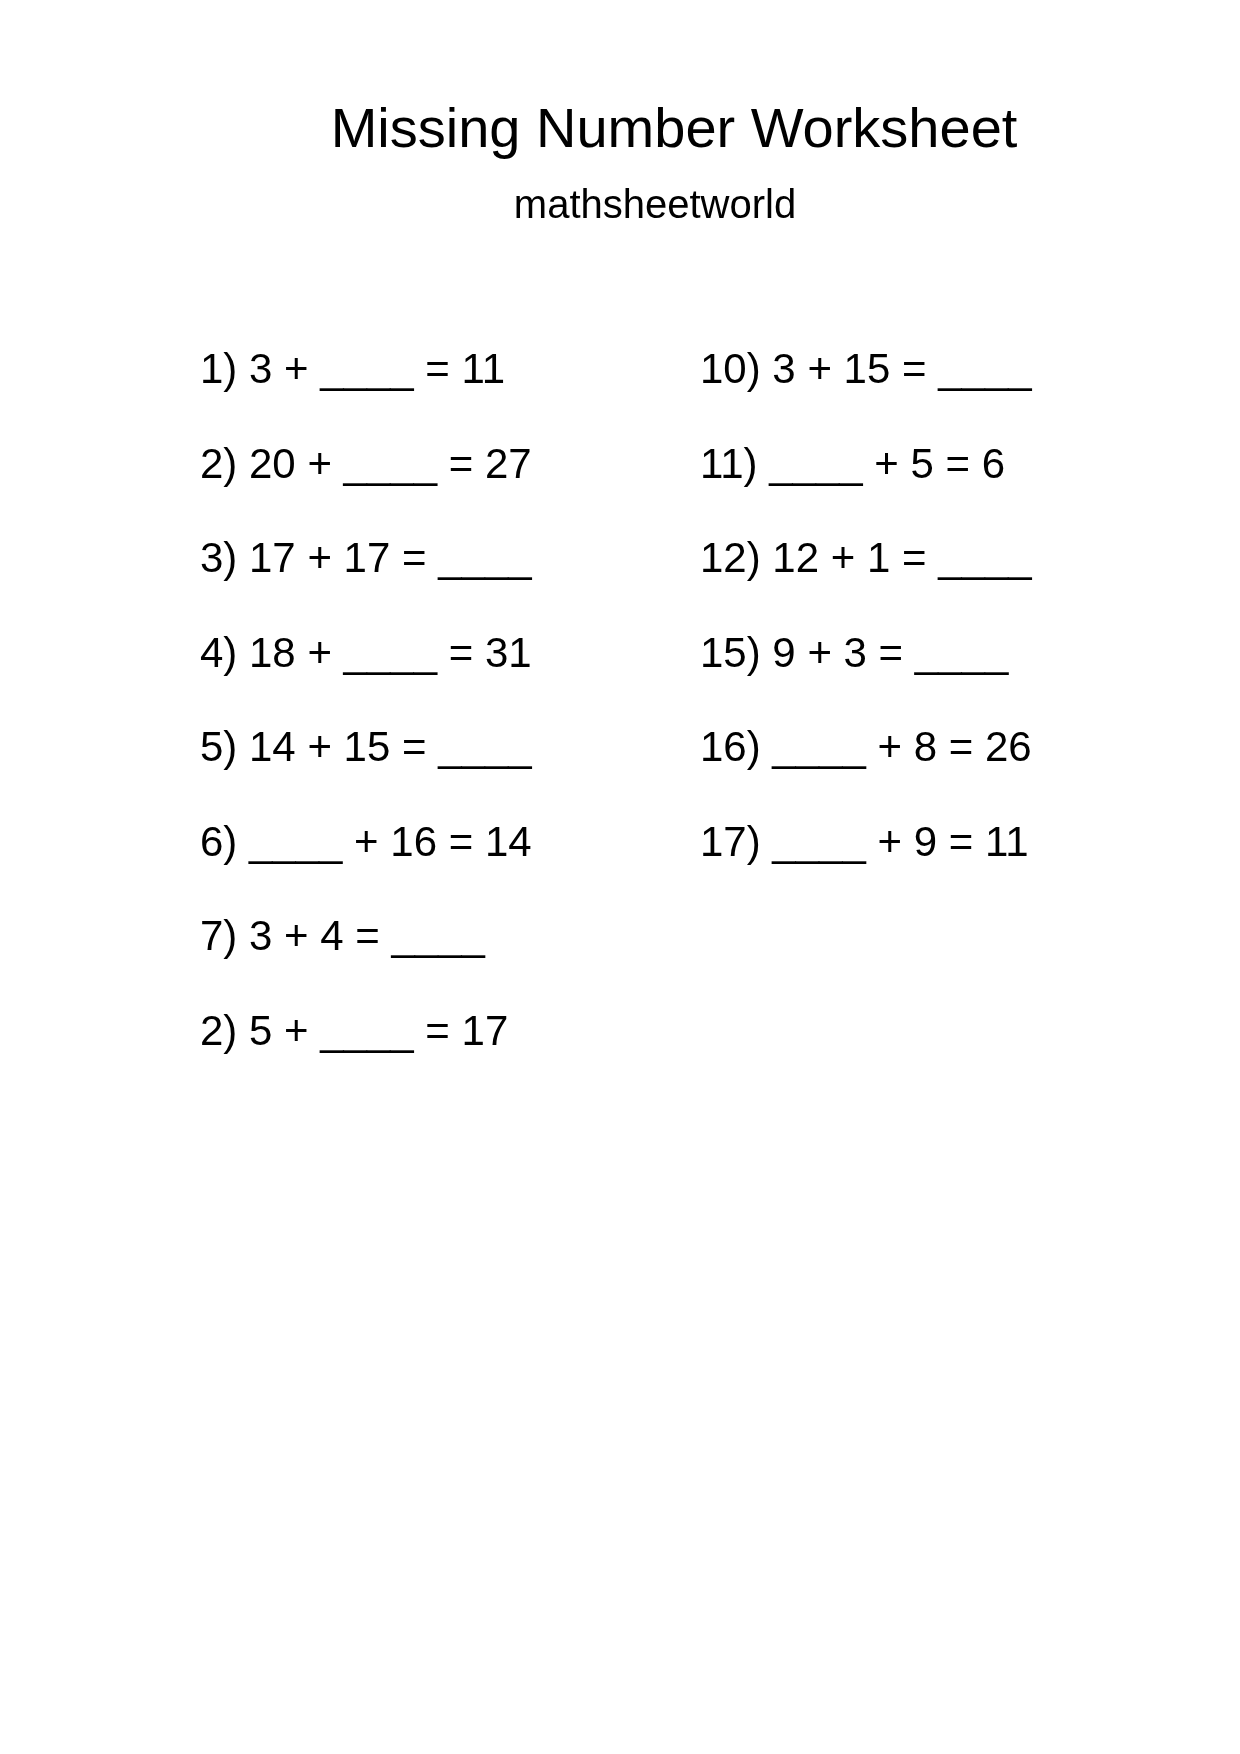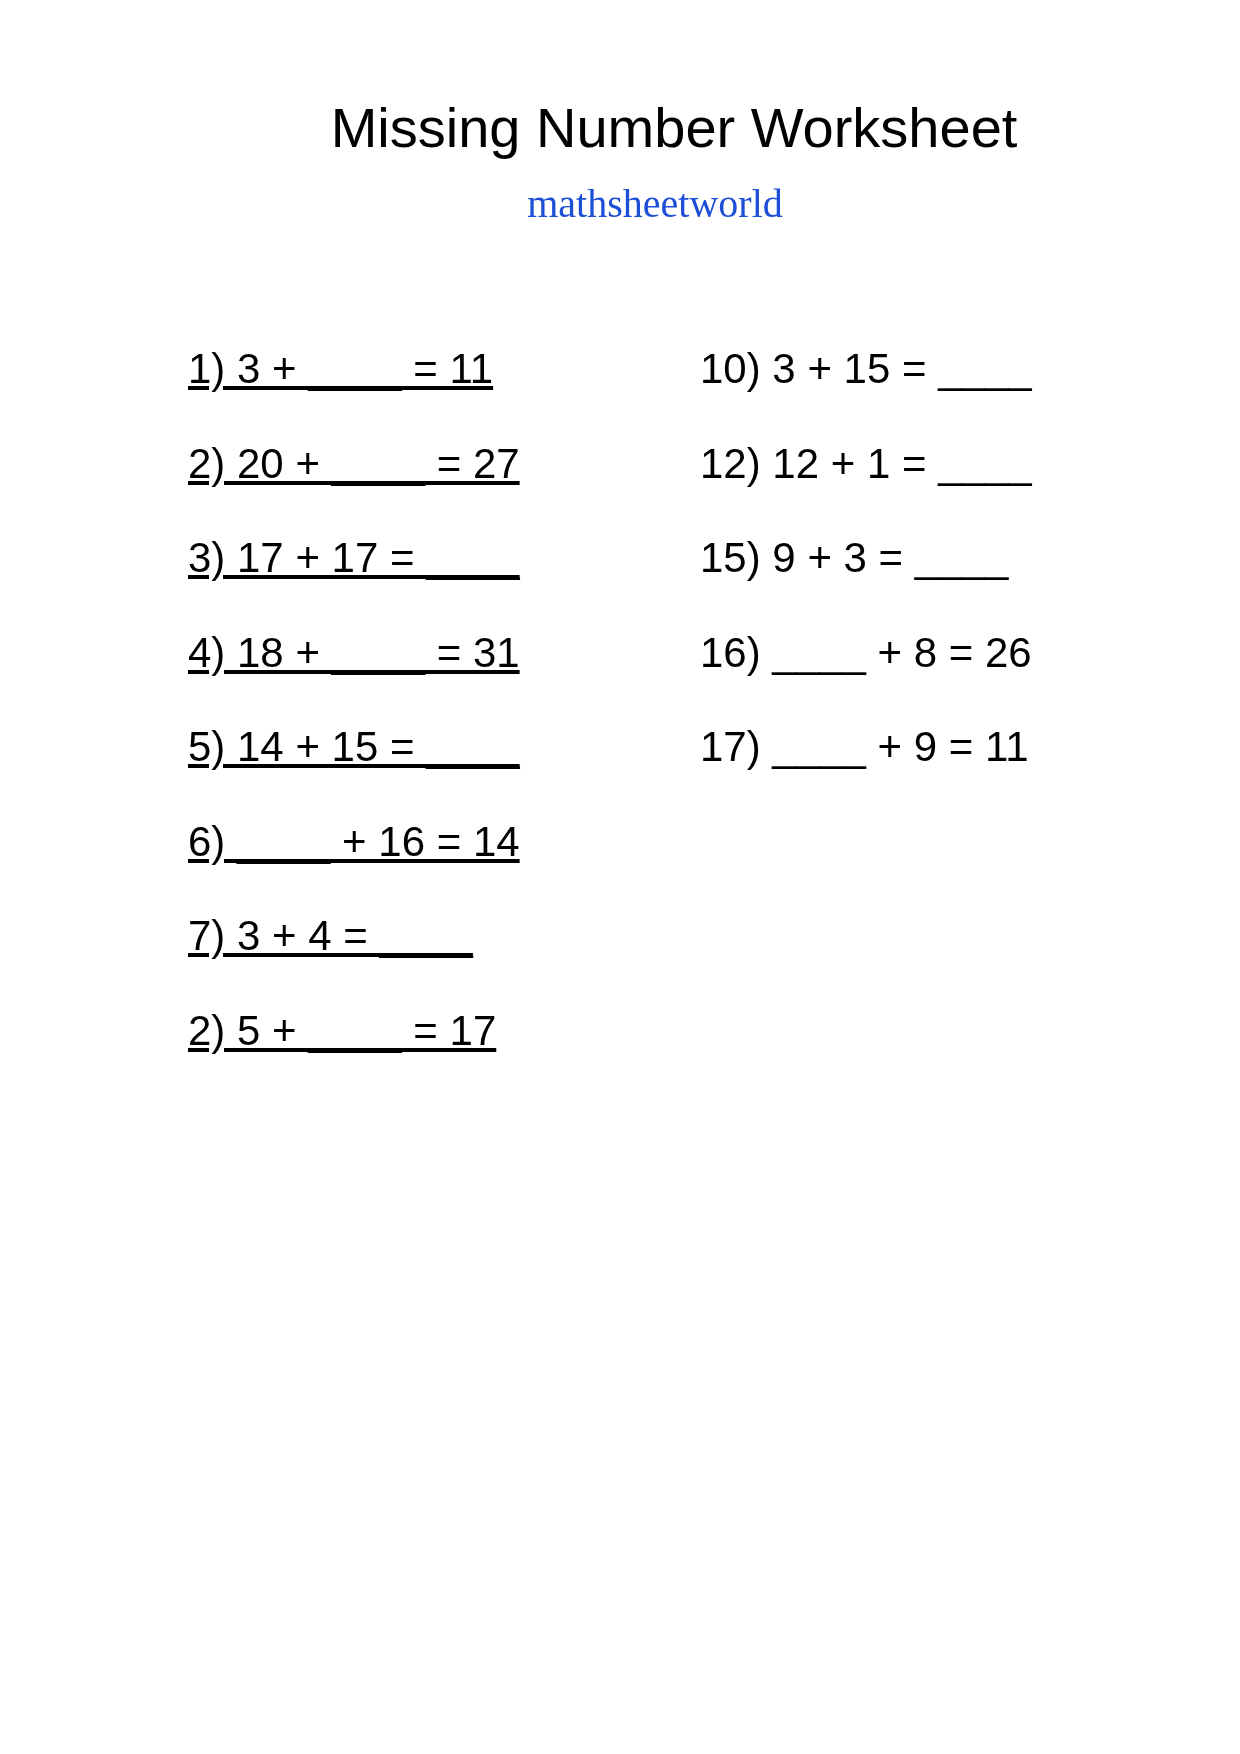--- a/index.html
+++ b/index.html
@@ -31,31 +31,30 @@
     .subtitle {
       position: absolute;
       left: 0;
       top: 180px;
       width: 1240px;
       padding-left: 70px;
       box-sizing: border-box;
       text-align: center;
       font-size: 40px;
       line-height: 48px;
-      color: #1d4ed8;
-      font-family: Liberation Serif, serif;
+      color: #000000;
     }
     .column {
       position: absolute;
       top: 345px;
       margin: 0;
       padding: 0;
       list-style: none;
     }
-    .column.left { left: 188px; text-decoration: underline; }
+    .column.left { left: 200px; }
     .column.right { left: 700px; }
     .problem {
       height: 94.5px;
       font-size: 42px;
       line-height: 48px;
       white-space: pre;
     }
   </style>
 </head>
 <body>
@@ -69,17 +68,18 @@
   <li class="problem">3) 17 + 17 = ____</li>
   <li class="problem">4) 18 + ____ = 31</li>
   <li class="problem">5) 14 + 15 = ____</li>
   <li class="problem">6) ____ + 16 = 14</li>
   <li class="problem">7) 3 + 4 = ____</li>
   <li class="problem">2) 5 + ____ = 17</li>
 </ol>
 
 <ol class="column right">
   <li class="problem">10) 3 + 15 = ____</li>
+  <li class="problem">11) ____ + 5 = 6</li>
   <li class="problem">12) 12 + 1 = ____</li>
   <li class="problem">15) 9 + 3 = ____</li>
   <li class="problem">16) ____ + 8 = 26</li>
   <li class="problem">17) ____ + 9 = 11</li>
 </ol>
 
 </body></html>

